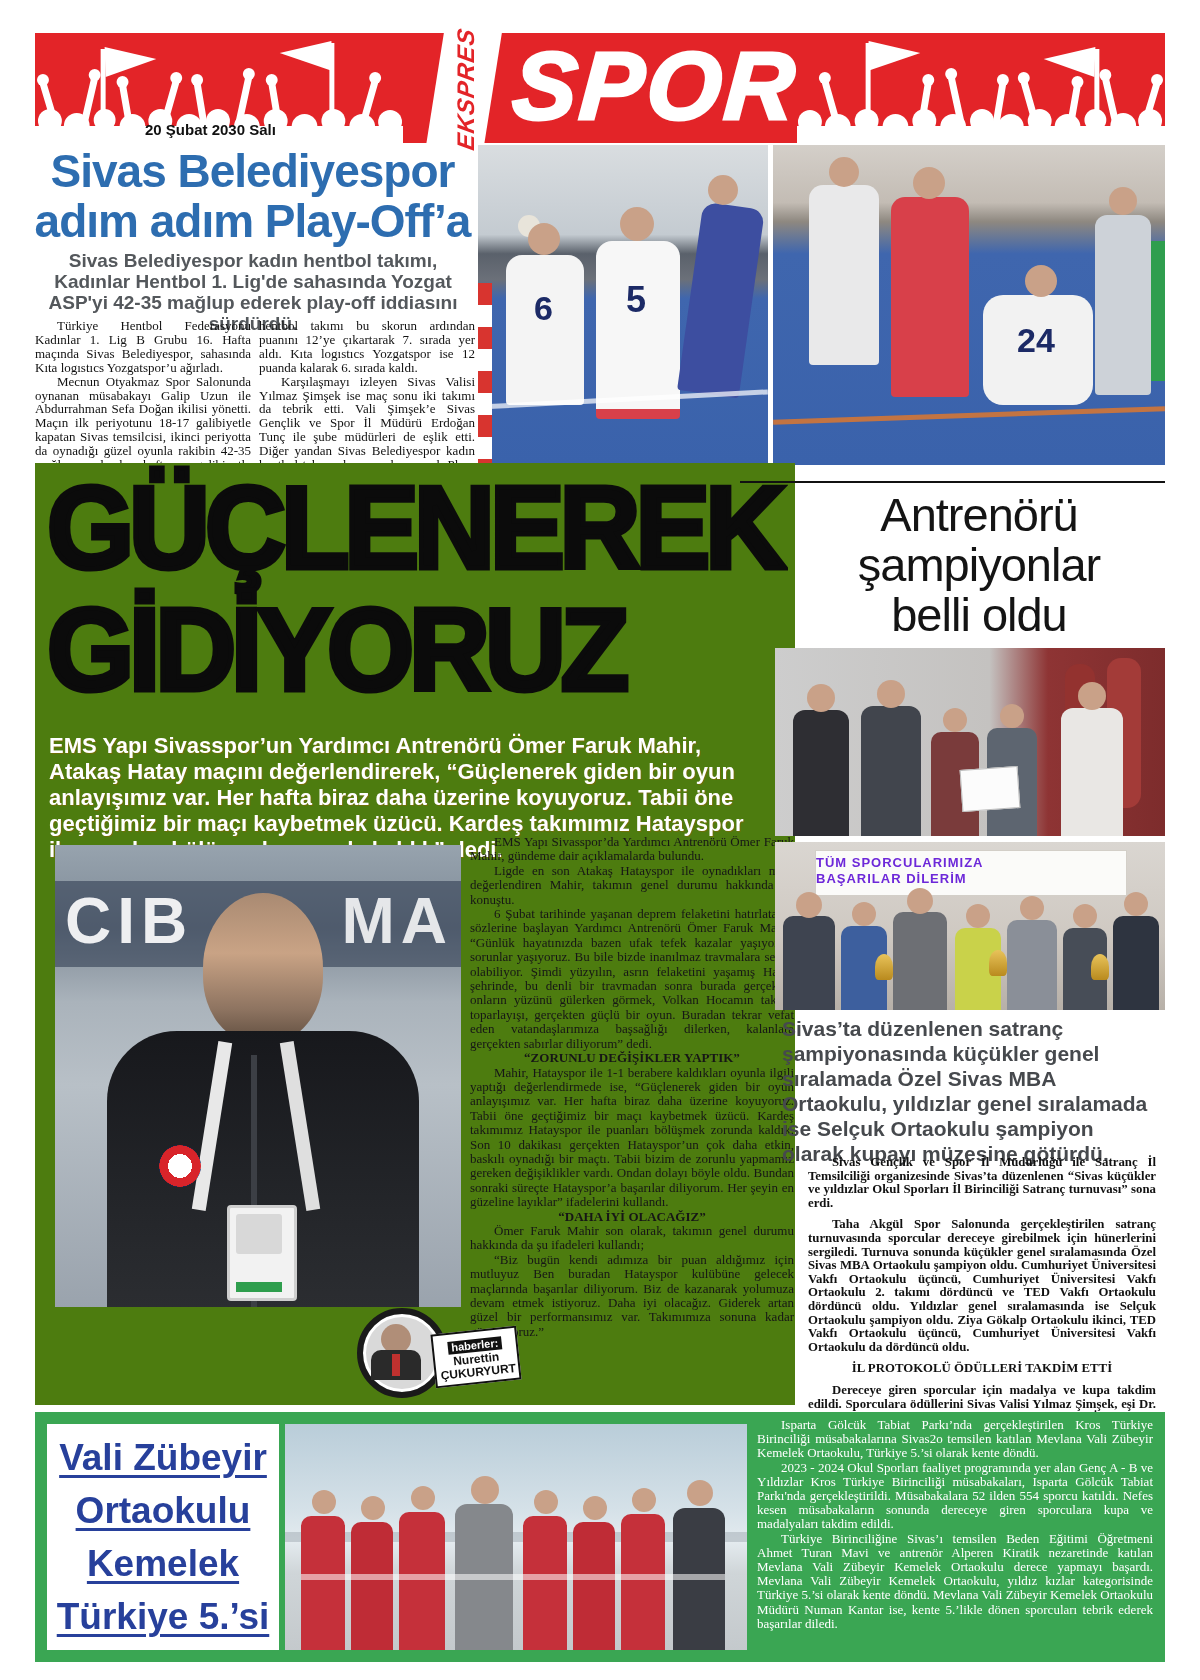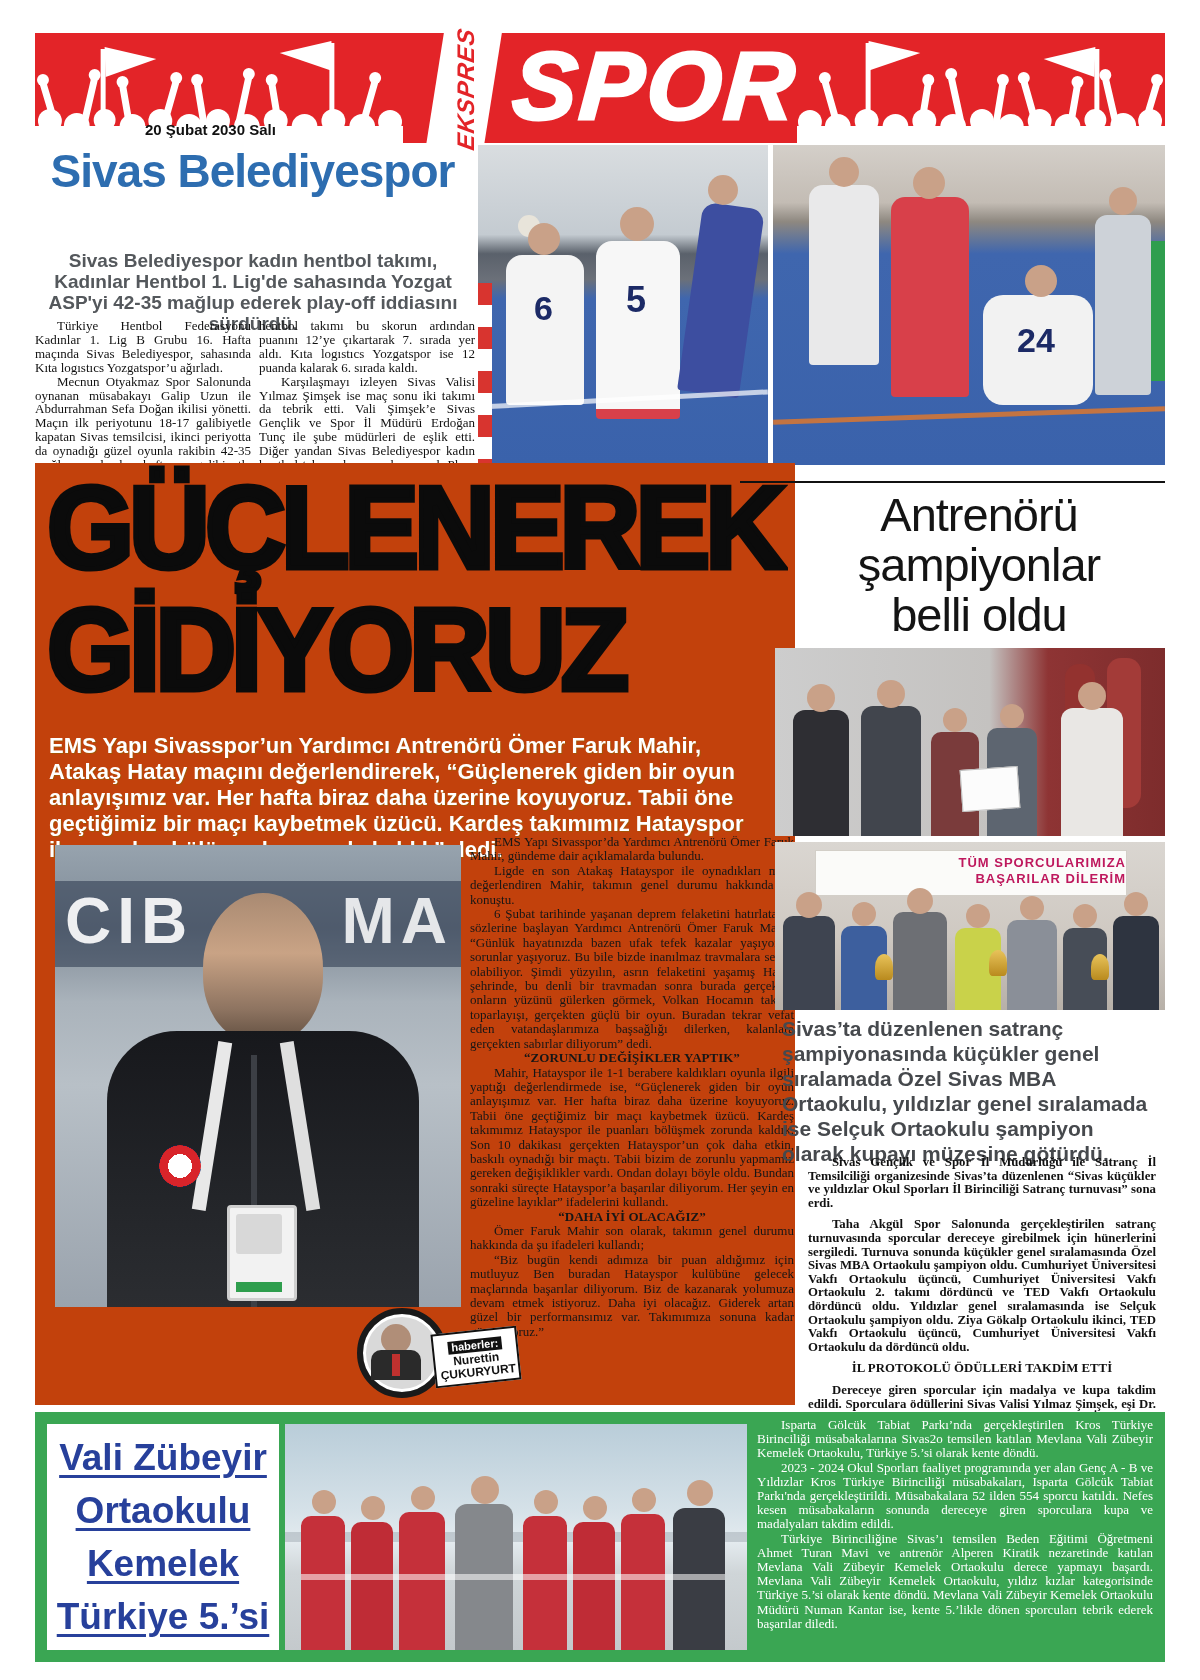--- a/index.html
+++ b/index.html
@@ -24,21 +24,21 @@
   .top-head{position:absolute;left:30px;top:146px;width:445px;text-align:center;color:#2d6db0;
         font:bold 46px/50px "Liberation Sans",sans-serif;letter-spacing:-1px;}
   .top-stand{position:absolute;left:33px;top:250px;width:440px;text-align:center;color:#54585c;
         font:bold 19px/21px "Liberation Sans",sans-serif;}
   .newscol{position:absolute;top:319px;width:216px;color:#111;
         font:13px/13.9px "Liberation Serif",serif;text-align:justify;}
   .newscol p{margin:0;text-indent:22px;}
   .newscol p.noindent{text-indent:0;}
   .photo{position:absolute;overflow:hidden;}
   
-  .ybox{position:absolute;left:35px;top:463px;width:760px;height:942px;background:#c2410c;}
+  .ybox{position:absolute;left:35px;top:463px;width:760px;height:942px;background:#4d7c0f;}
   .mega{position:absolute;left:12px;color:#0b0b0b;white-space:nowrap;
         font:bold 112px/1 "Liberation Sans",sans-serif;letter-spacing:-5px;
         -webkit-text-stroke:5px #0b0b0b;transform:scaleY(1.05);transform-origin:left top;}
   .ystand{position:absolute;left:14px;top:270px;width:716px;color:#fff;
         font:bold 22px/26px "Liberation Sans",sans-serif;
         text-shadow:1px 1px 0 rgba(140,100,0,.55);}
   .ybody{position:absolute;left:435px;top:372px;width:324px;color:#161616;
         font:13px/14.4px "Liberation Serif",serif;text-align:justify;}
   .ybody p{margin:0;text-indent:24px;}
   .subhead{font-weight:bold;text-align:center;text-indent:0 !important;}
@@ -65,21 +65,21 @@
         display:flex;align-items:center;justify-content:center;}
   .gpanel-inner{text-align:center;color:#27409b;font:bold 37px/53px "Liberation Sans",sans-serif;}
   .gpanel-inner span{display:block;text-decoration:underline;text-decoration-thickness:3px;text-underline-offset:5px;}
   .gbody{position:absolute;left:722px;top:6px;width:396px;color:#fff;
         font:13px/14.2px "Liberation Serif",serif;text-align:justify;}
   .gbody p{margin:0;text-indent:24px;}
   
   .ph-abs{position:absolute;}
   .head-c{position:absolute;border-radius:50%;background:#c9a188;}
   .jersey-num{position:absolute;font-family:"Liberation Sans",sans-serif;font-weight:bold;}
-  .banner-line{display:block;text-align:right;color:#be185d;
+  .banner-line{display:block;text-align:left;color:#6d28d9;
         font:bold 13px/16px "Liberation Sans",sans-serif;letter-spacing:1px;}
 </style>
 </head>
 <body>
 
 <div class="page">
 
   <header class="masthead">
     <div class="crowd" style="left:0;width:368px;">
       <svg viewBox="0 0 370 110" preserveAspectRatio="none">
@@ -168,20 +168,21 @@
     <div class="ek-stripe"></div>
     <div class="ek-text">
       <span>EKSPRES</span>
     </div>
     <div class="spor">SPOR</div>
     <div class="mast-date">20 Şubat 2030 Salı</div>
   </header>
 
   <h1 class="top-head" style="margin:0;">
     <span style="display:block;">Sivas Belediyespor</span>
+    <span style="display:block;">adım adım Play-Off’a</span>
   </h1>
   <div class="top-stand">Sivas Belediyespor kadın hentbol takımı, Kadınlar Hentbol 1. Lig'de sahasında Yozgat ASP'yi 42-35 mağlup ederek play-off iddiasını sürdürdü.</div>
 
   <div class="newscol" style="left:35px;">
     <p>Türkiye Hentbol Federasyonu Kadınlar 1. Lig B Grubu 16. Hafta maçında Sivas Belediyespor, sahasında Kıta logıstıcs Yozgatspor’u ağırladı.</p>
     <p>Mecnun Otyakmaz Spor Salonunda oynanan müsabakayı Galip Uzun ile Abdurrahman Sefa Doğan ikilisi yönetti. Maçın ilk periyotunu 18-17 galibiyetle kapatan Sivas temsilcisi, ikinci periyotta da oynadığı güzel oyunla rakibin 42-35 mağlup ederek haftayı galibiyetle kapattı. Sivas Belediyespor kadın</p>
   </div>
   <div class="newscol" style="left:259px;">
     <p class="noindent">hentbol takımı bu skorun ardından puanını 12’ye çıkartarak 7. sırada yer aldı. Kıta logıstıcs Yozgatspor ise 12 puanda kalarak 6. sırada kaldı.</p>
     <p>Karşılaşmayı izleyen Sivas Valisi Yılmaz Şimşek ise maç sonu iki takımı da tebrik etti. Vali Şimşek’e Sivas Gençlik ve Spor İl Müdürü Erdoğan Tunç ile şube müdürleri de eşlik etti. Diğer yandan Sivas Belediyespor kadın hentbol takımı, bu maçı kazanarak Play-Off gruplarına çıkmaya hak kazandı.</p>

